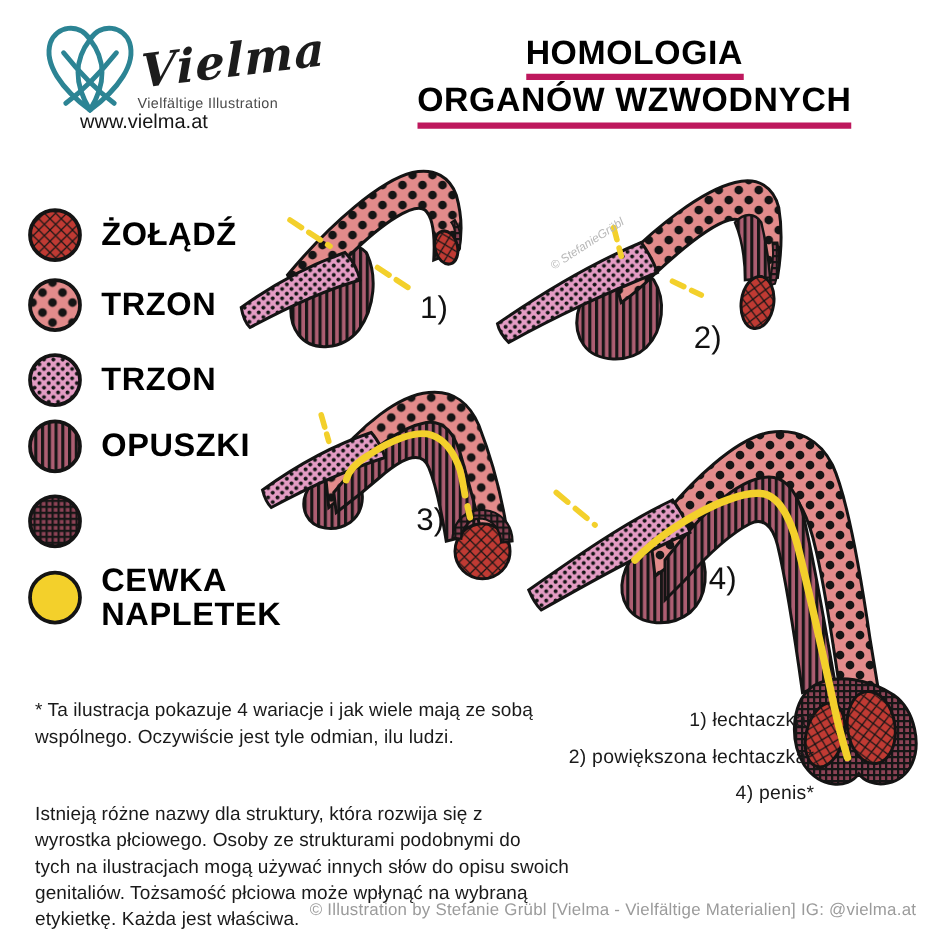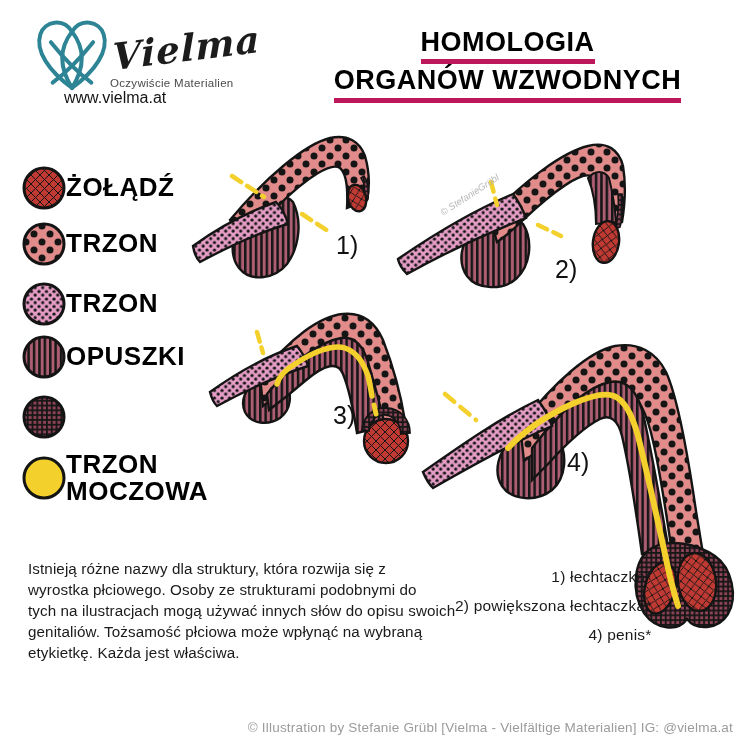--- a/index.html
+++ b/index.html
@@ -9,21 +9,21 @@
   #logo-heart{position:absolute;left:28px;top:8px;}
   #brand{position:absolute;left:112px;top:26px;font-size:37px;font-weight:700;font-style:italic;
          font-family:"DejaVu Serif",serif;transform:rotate(-7deg) skewX(-6deg);color:#1c1c1c;letter-spacing:1px;}
   #tagline{position:absolute;left:110px;top:77px;font-size:11.5px;color:#4a4a4a;letter-spacing:.3px;}
   #website{position:absolute;left:64px;top:89px;font-size:16px;color:#151515;}
   #title{position:absolute;left:280px;top:26px;width:455px;text-align:center;font-weight:800;
          font-size:27px;letter-spacing:.5px;line-height:1.2;color:#000;}
   #title .tline{display:inline-block;border-bottom:5px solid #be185d;padding-bottom:1px;}
   
   #legend{position:absolute;left:22px;top:166px;width:230px;}
-  .leg-row{position:absolute;left:0;display:flex;align-items:center;}
+  .leg-row{position:absolute;left:0;display:flex;align-items:center;gap:15px;}
   .leg-label{font-weight:800;font-size:26px;letter-spacing:.5px;line-height:1.05;color:#000;width:165px;}
   
   .fig{position:absolute;}
   .fig-num{font-size:25px;fill:#111;font-family:"Liberation Sans",sans-serif;}
   
   #footnote{position:absolute;left:28px;top:538px;width:445px;font-size:15.2px;line-height:1.38;
             color:#1a1a1a;white-space:pre-line;letter-spacing:.1px;}
   #footnote .para{margin:0 0 20px 0;white-space:pre-line;}
   #name-list{position:absolute;left:455px;top:568px;font-size:15.5px;color:#1a1a1a;text-align:right;}
   #name-list .nl-item{margin-bottom:11px;letter-spacing:.2px;}
@@ -65,21 +65,21 @@
   <svg id="logo-heart" width="88" height="86" viewBox="0 0 100 96">
     <g fill="none" stroke="#2c8494" stroke-width="4.5" stroke-linecap="round">
       <path d="M50,90 C24,71 8,48 14,29 C19,14 40,10 50,26 C60,10 81,14 86,29 C92,48 76,71 50,90 Z"></path>
       <path d="M50,26 C36,44 35,66 50,90"></path>
       <path d="M50,26 C64,44 65,66 50,90"></path>
       <path d="M26,38 C42,58 56,72 72,84"></path>
       <path d="M74,38 C58,58 44,72 28,84"></path>
     </g>
   </svg>
   <div id="brand">Vielma</div>
-  <div id="tagline">Oczywiście Materialien</div>
+  <div id="tagline">Vielfältige Illustration</div>
   <div id="website">www.vielma.at</div>
 
   <div id="title">
     <span class="tline">HOMOLOGIA</span><br>
     <span class="tline">ORGANÓW WZWODNYCH</span>
   </div>
 
   <div id="legend">
     <div class="leg-row" style="top:0">
       <svg width="44" height="44">
@@ -107,21 +107,21 @@
     </div>
     <div class="leg-row" style="top:229px">
       <svg width="44" height="44">
           <circle cx="22" cy="22" r="20" fill="url(#pat-napletek)" stroke="#141414" stroke-width="3"></circle>
         </svg>
     </div>
     <div class="leg-row" style="top:285px">
       <svg width="44" height="44">
           <circle cx="22" cy="22" r="20" fill="#f3d02b" stroke="#141414" stroke-width="3"></circle>
         </svg>
-      <span class="leg-label">TRZON MOCZOWA</span>
+      <span class="leg-label">CEWKA NAPLETEK</span>
     </div>
   </div>
 
   <svg class="fig" style="left:190px;top:128px" width="195" height="160" viewBox="0 0 195 160">
     <g stroke="#141414" stroke-width="2.4">
       <path fill="url(#pat-opuszki)" d="M103,74 C112,92 110,118 97,136 C84,152 60,154 49,140 C38,126 42,100 56,86 C70,72 92,62 103,74 Z"></path>
       <path fill="url(#pat-trzon)" d="M40,92 C75,50 115,16 140,10 C158,6 170,14 175,28 C179,42 180,58 177,72 L157,80 C158,62 157,46 150,40 C142,34 118,48 88,78 C72,94 58,106 50,112 Z"></path>
       <path fill="url(#pat-napletek)" stroke-width="1.6" d="M174,48 C178,54 179,63 178,71 L172,73 C175,64 175,55 171,50 Z"></path>
       <ellipse fill="url(#pat-glans)" cx="167" cy="70" rx="9" ry="13.5" transform="rotate(-14 167 70)"></ellipse>
       <path fill="url(#pat-odnoga)" d="M3,118 C28,100 58,84 86,74 C92,80 96,88 98,96 C70,104 36,120 10,134 C6,130 4,124 3,118 Z"></path>
@@ -178,20 +178,22 @@
       <path fill="url(#pat-odnoga)" d="M3,136 C40,110 80,82 118,64 C124,72 129,81 132,90 C94,106 48,132 13,152 C8,147 5,141 3,136 Z"></path>
     </g>
     <g stroke="#f3d02b" stroke-linecap="round" fill="none">
       <path stroke-width="6" d="M88,112 C105,94 130,78 152,68 C168,61 184,56 194,60 C204,64 212,78 218,100 C228,140 240,195 248,232 C251,246 255,260 258,270"></path>
       <path stroke-width="4.5" stroke-dasharray="12 8" d="M25,58 L56,84"></path>
     </g>
     <text class="fig-num" x="147" y="135">4)</text>
   </svg>
 
   <div id="footnote">
+    <p class="para">* Ta ilustracja pokazuje 4 wariacje i jak wiele mają ze sobą
+wspólnego. Oczywiście jest tyle odmian, ilu ludzi.</p>
     <p class="para">Istnieją różne nazwy dla struktury, która rozwija się z
 wyrostka płciowego. Osoby ze strukturami podobnymi do
 tych na ilustracjach mogą używać innych słów do opisu swoich
 genitaliów. Tożsamość płciowa może wpłynąć na wybraną
 etykietkę. Każda jest właściwa.</p>
   </div>
 
   <div id="name-list">
     <div class="nl-item">1) łechtaczka*</div>
     <div class="nl-item">2) powiększona łechtaczka*</div>

